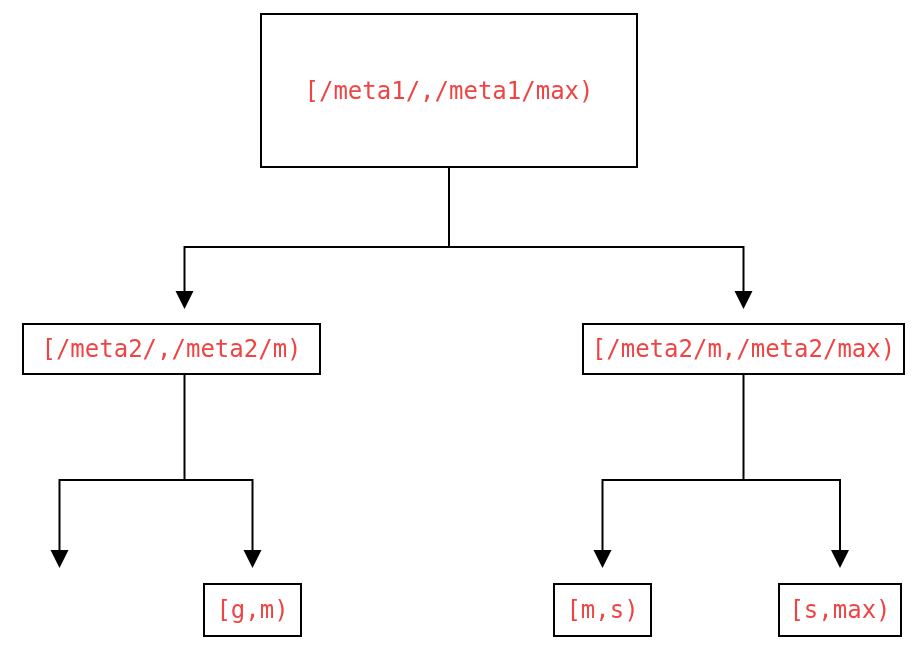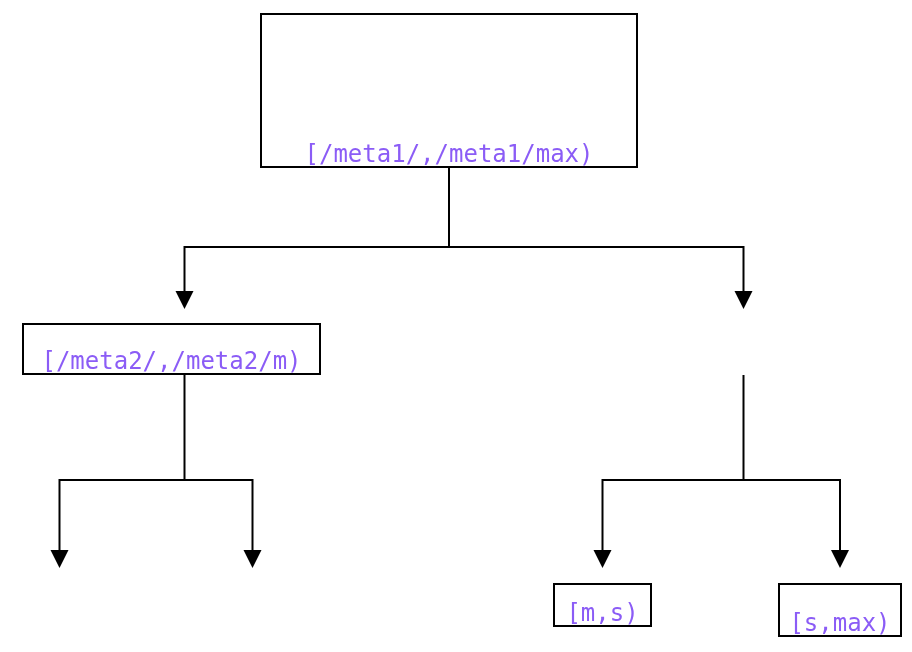--- a/index.html
+++ b/index.html
@@ -20,34 +20,34 @@
     left: 0;
     top: 0;
     width: 912px;
     height: 652px;
   }
   .node {
     position: absolute;
     box-sizing: border-box;
     border: 2px solid #000000;
     background: #ffffff;
-    color: #8b5cf6;
+    color: #ef4444;
     display: flex;
-    align-items: flex-end;
+    align-items: center;
     justify-content: center;
     font-size: 24px;
     line-height: 1;
     white-space: nowrap;
   }
   .node-root      { left: 260px; top: 13px;  width: 378px; height: 155px; }
   .node-mid-left  { left: 22px;  top: 323px; width: 299px; height: 52px; }
   .node-mid-right { left: 582px; top: 323px; width: 323px; height: 52px; }
   .node-leaf-ag   { left: 10px;  top: 583px; width: 99px;  height: 54px; }
   .node-leaf-gm   { left: 203px; top: 583px; width: 99px;  height: 54px; }
-  .node-leaf-ms   { left: 553px; top: 583px; width: 99px;  height: 44px; }
+  .node-leaf-ms   { left: 553px; top: 583px; width: 99px;  height: 54px; }
   .node-leaf-smax { left: 778px; top: 583px; width: 124px; height: 54px; }
 </style>
 </head>
 <body>
 
 <div class="canvas">
 
   <svg class="edges" viewBox="0 0 912 652" xmlns="http://www.w3.org/2000/svg" fill="none" stroke="#000000" stroke-width="2">
 
     <path d="M449 168 V247"></path>
@@ -73,22 +73,28 @@
   </svg>
 
   <div class="node node-root">
     <span>[/meta1/,/meta1/max)</span>
   </div>
 
   <div class="node node-mid-left">
     <span>[/meta2/,/meta2/m)</span>
   </div>
 
+  <div class="node node-mid-right">
+    <span>[/meta2/m,/meta2/max)</span>
+  </div>
 
 
+  <div class="node node-leaf-gm">
+    <span>[g,m)</span>
+  </div>
 
   <div class="node node-leaf-ms">
     <span>[m,s)</span>
   </div>
 
   <div class="node node-leaf-smax">
     <span>[s,max)</span>
   </div>
 
 </div>

